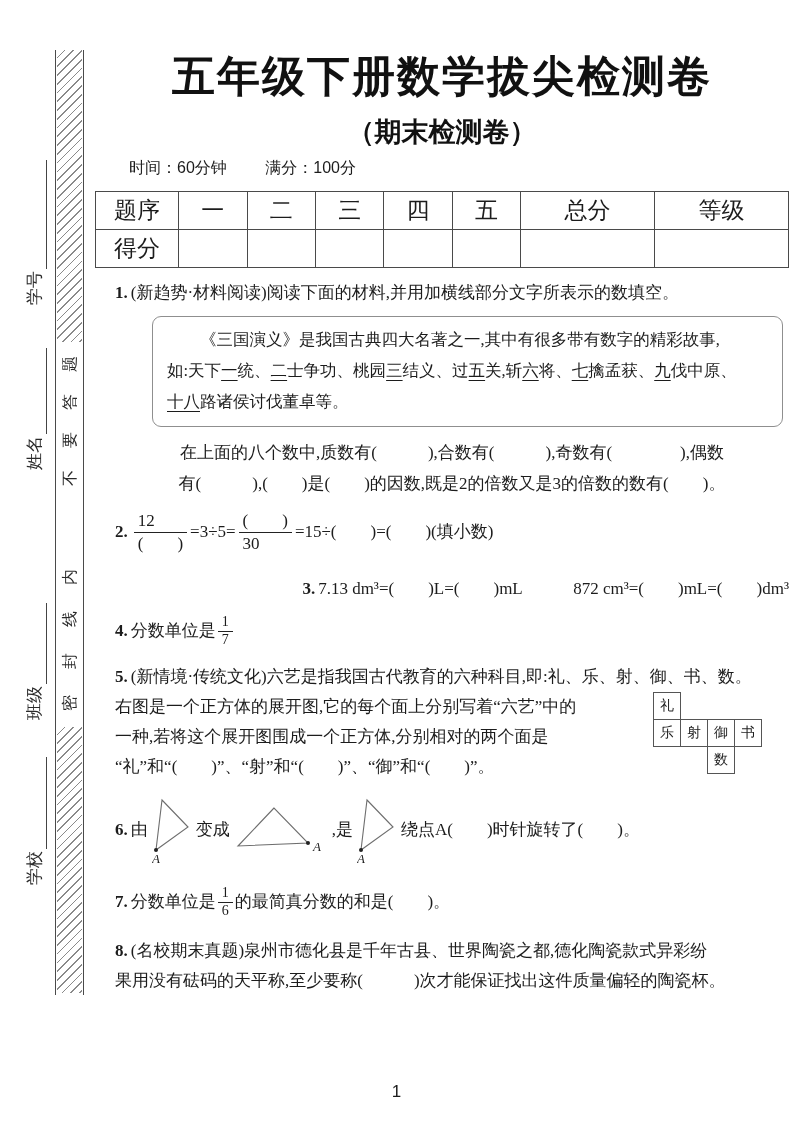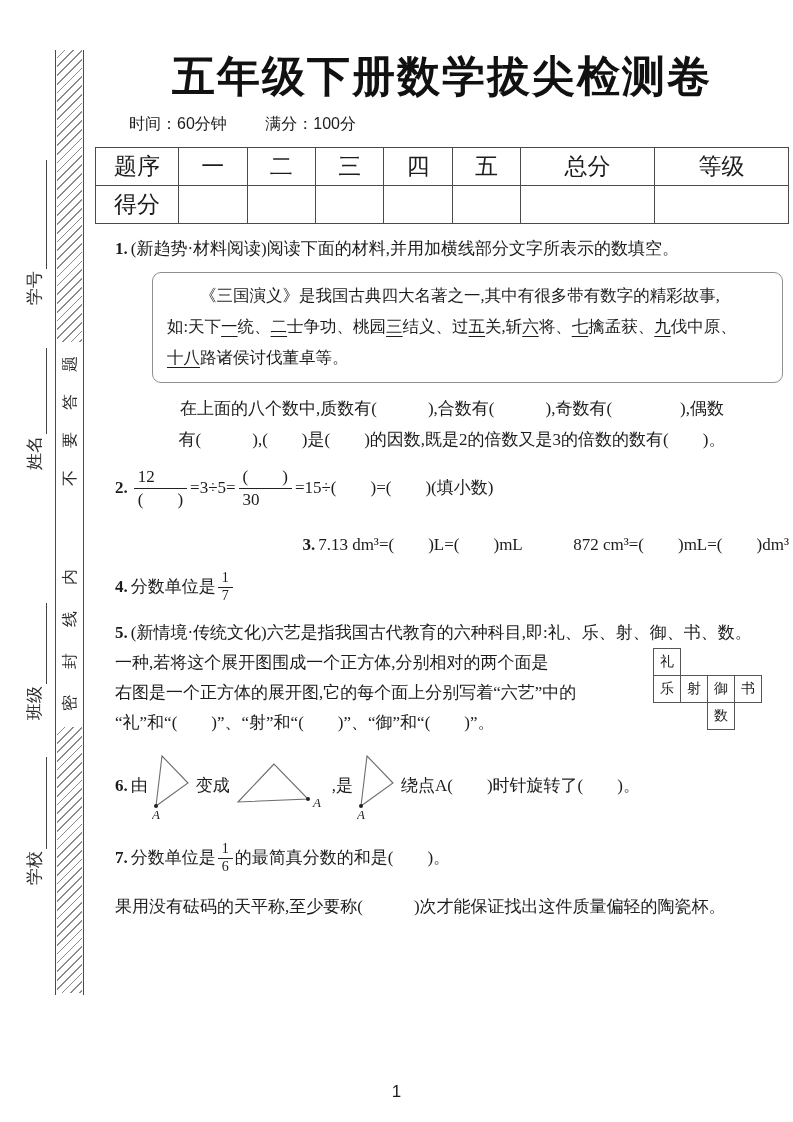--- a/index.html
+++ b/index.html
@@ -117,20 +117,21 @@
     <div class="sealchar sc4">内</div>
     <div class="sealchar sc5">线</div>
     <div class="sealchar sc6">封</div>
     <div class="sealchar sc7">密</div>
     <div class="hatch hatch-bottom"></div>
   </div>
 
   <div class="content">
 
     <div class="title">五年级下册数学拔尖检测卷</div>
+    <div class="subtitle">（期末检测卷）</div>
     <div class="info-line">
       <span>时间：60分钟</span>
       <span>满分：100分</span>
     </div>
 
     <table class="score">
       <tbody>
           <tr>
         <th class="c0">题序</th>
         <th>一</th>
@@ -192,22 +193,22 @@
       <span class="frac frac-sm">
         <span class="fnum">1</span>
         <span class="fden">7</span>
       </span>
     </div>
 
     <div class="q q5">
       <div class="q-first">
         <span class="qnum">5.</span><span>(新情境·传统文化)</span><span>六艺是指我国古代教育的六种科目,即:礼、乐、射、御、书、数。</span>
       </div>
+      <div class="q-cont">右图是一个正方体的展开图,它的每个面上分别写着“六艺”中的</div>
       <div class="q-cont">一种,若将这个展开图围成一个正方体,分别相对的两个面是</div>
-      <div class="q-cont">右图是一个正方体的展开图,它的每个面上分别写着“六艺”中的</div>
       <div class="q-cont">“礼”和“(　　)”、“射”和“(　　)”、“御”和“(　　)”。</div>
       <div class="net">
         <div class="cell" style="left:0;top:0">礼</div>
         <div class="cell" style="left:0;top:27px">乐</div>
         <div class="cell" style="left:27px;top:27px">射</div>
         <div class="cell" style="left:54px;top:27px">御</div>
         <div class="cell" style="left:81px;top:27px">书</div>
         <div class="cell" style="left:54px;top:54px">数</div>
       </div>
     </div>
@@ -239,20 +240,23 @@
       <span class="qnum">7.</span>
       <span>分数单位是</span>
       <span class="frac frac-sm">
         <span class="fnum">1</span>
         <span class="fden">6</span>
       </span>
       <span>的最简真分数的和是(　　)。</span>
     </div>
 
     <div class="q q8">
+      <div class="q-first">
+        <span class="qnum">8.</span><span>(名校期末真题)</span><span>泉州市德化县是千年古县、世界陶瓷之都,德化陶瓷款式异彩纷</span>
+      </div>
       <div class="q-cont">果用没有砝码的天平称,至少要称(　　　)次才能保证找出这件质量偏轻的陶瓷杯。</div>
     </div>
 
   </div>
 
   <div class="footer">1</div>
 
 </div>
 
 </body></html>

